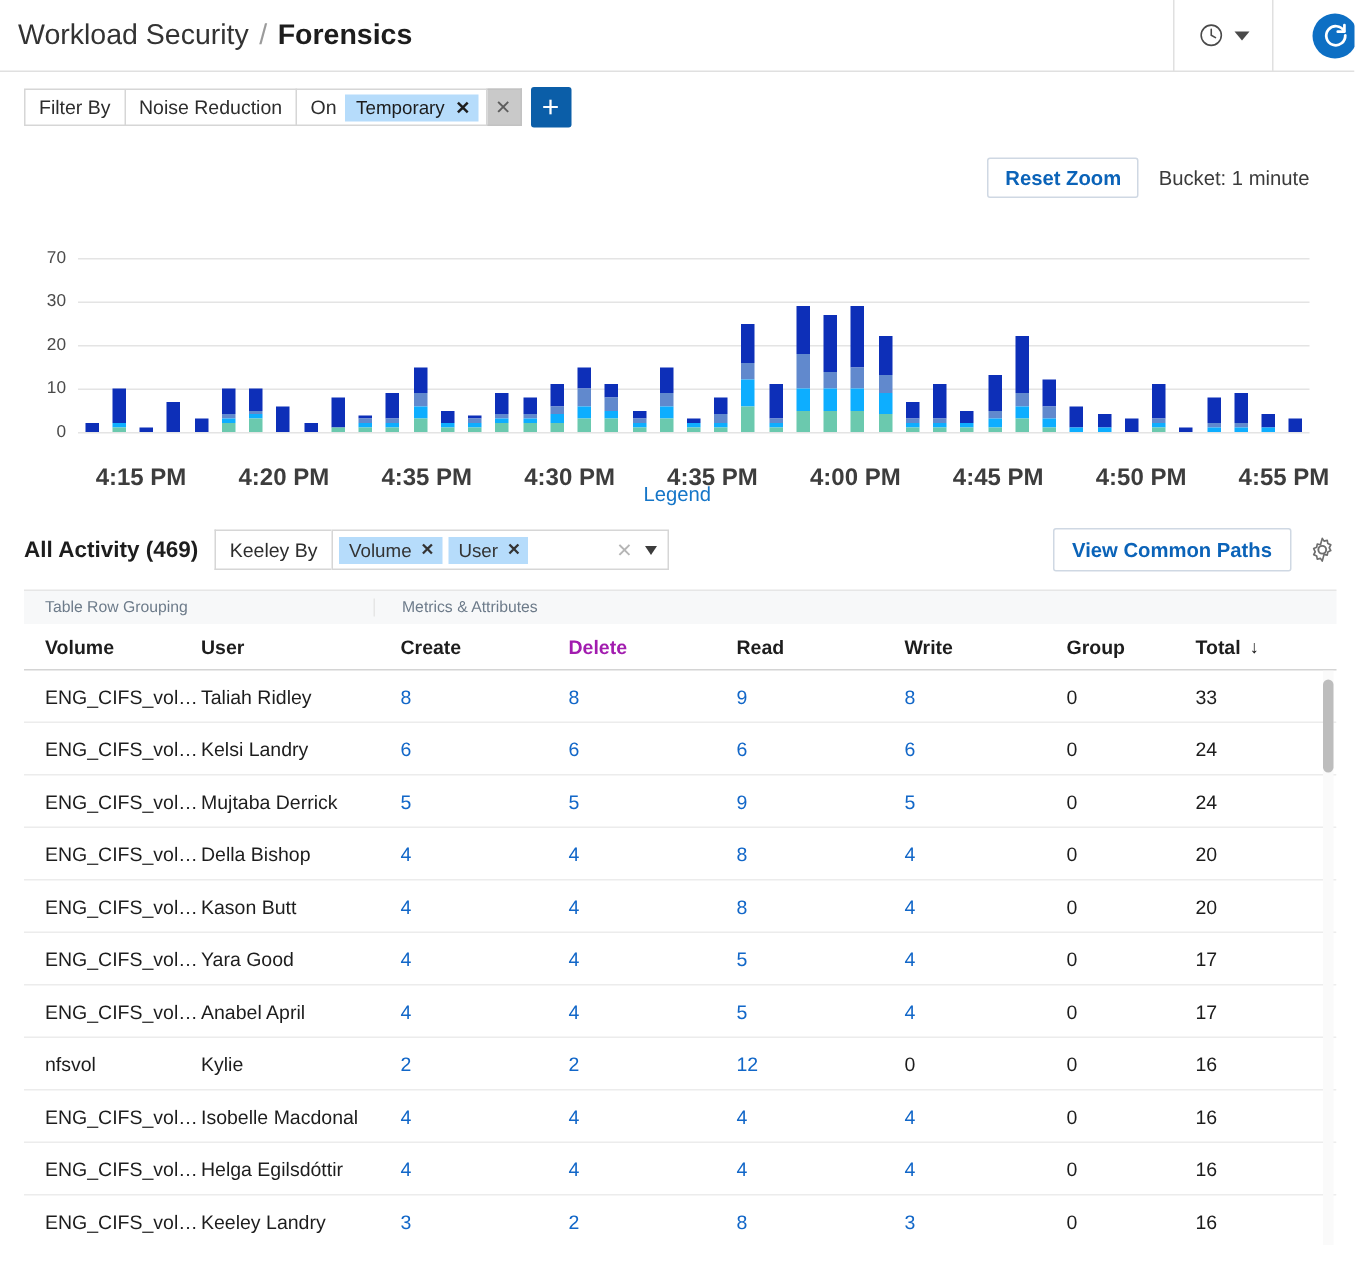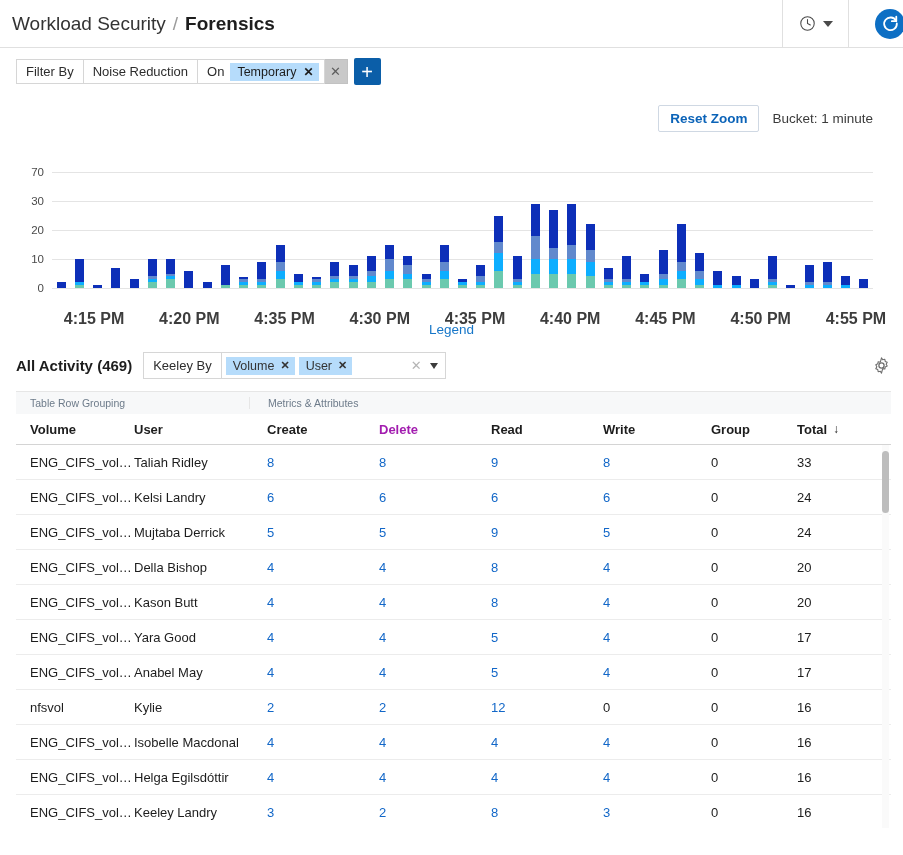--- a/index.html
+++ b/index.html
@@ -415,21 +415,21 @@
         <div class="seg" style="height: 8.66667px; background: rgb(13, 47, 184);"></div>
       </div>
     </div>
 </div>
 <div class="xaxis" id="xaxis">
     <span class="xt" style="left: 42px;">4:15 PM</span>
     <span class="xt" style="left: 137.244px;">4:20 PM</span>
     <span class="xt" style="left: 232.487px;">4:35 PM</span>
     <span class="xt" style="left: 327.731px;">4:30 PM</span>
     <span class="xt" style="left: 422.974px;">4:35 PM</span>
-    <span class="xt" style="left: 518.218px;">4:40 PM</span>
+    <span class="xt" style="left: 518.218px;">4:00 PM</span>
     <span class="xt" style="left: 613.462px;">4:45 PM</span>
     <span class="xt" style="left: 708.705px;">4:50 PM</span>
     <span class="xt" style="left: 803.949px;">4:55 PM</span>
   </div>
 <div class="legend">Legend</div>
 
 <div class="act-bar">
   <span class="act-title">All Activity (469)</span>
   <div class="gb-wrap">
     <div class="gb-label">Keeley By</div>
@@ -442,20 +442,21 @@
           <span>User</span>
           <span style="font-weight: bold; font-size: 11px;">✕</span>
         </span>
         <div class="gb-tools">
         <span class="gb-x">✕</span>
         <span class="gb-caret"></span>
       </div>
     </div>
   </div>
   <div class="spacer"></div>
+  <button class="vcp">View Common Paths</button>
   <svg class="gear" viewBox="0 0 24 24">
     <circle cx="12" cy="12" r="3.3" fill="none" stroke="#6e6e6e" stroke-width="1.6"></circle>
     <path d="M12 2.4l1.5 2.3 2.7-.6.5 2.7 2.5 1.1-1.3 2.4 1.3 2.4-2.5 1.1-.5 2.7-2.7-.6L12 21.6l-1.5-2.3-2.7.6-.5-2.7-2.5-1.1 1.3-2.4L4.8 11l2.5-1.1.5-2.7 2.7.6z" fill="none" stroke="#6e6e6e" stroke-width="1.4" stroke-linejoin="round"></path>
   </svg>
 </div>
 
 <div class="tbl">
   <div class="grp-row">
     <div class="grp-a">Table Row Grouping</div>
     <div class="grp-b">Metrics &amp; Attributes</div>
@@ -530,21 +531,21 @@
           <div class="c-user">Yara Good</div>
           <div class="c-num">4</div>
           <div class="c-num">4</div>
           <div class="c-num">5</div>
           <div class="c-num">4</div>
           <div class="c-oth">0</div>
           <div class="c-tot">17</div>
         </div>
         <div class="trow">
           <div class="c-vol">ENG_CIFS_vol…</div>
-          <div class="c-user">Anabel May</div>
+          <div class="c-user">Anabel April</div>
           <div class="c-num">4</div>
           <div class="c-num">4</div>
           <div class="c-num">5</div>
           <div class="c-num">4</div>
           <div class="c-oth">0</div>
           <div class="c-tot">17</div>
         </div>
         <div class="trow">
           <div class="c-vol">nfsvol</div>
           <div class="c-user">Kylie</div>

